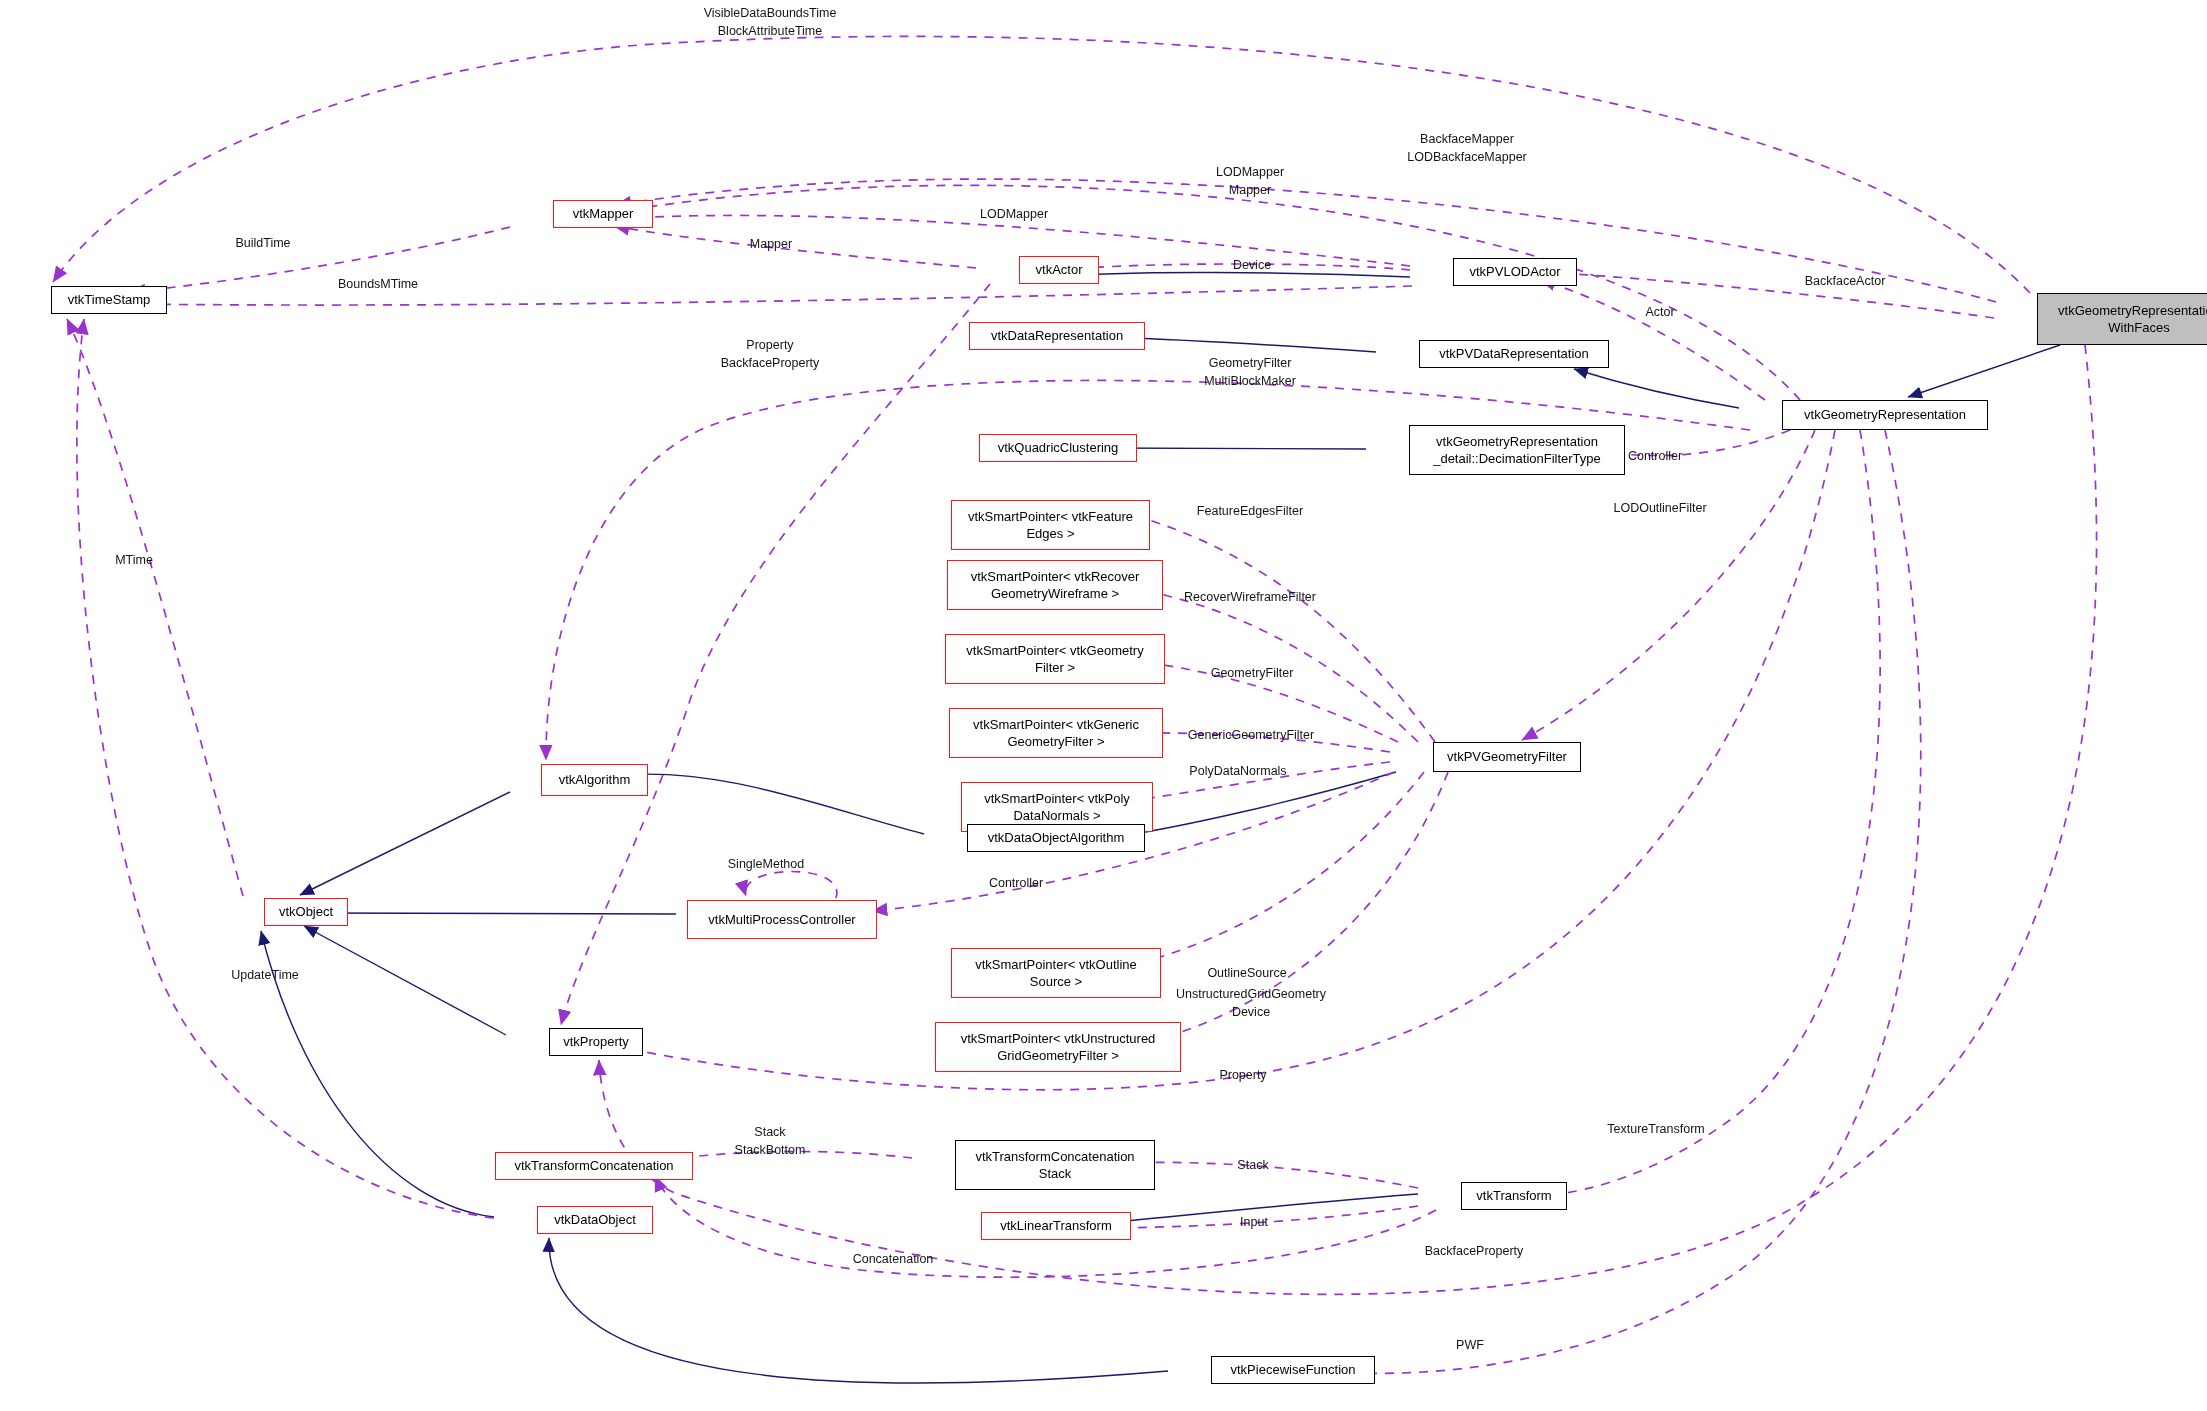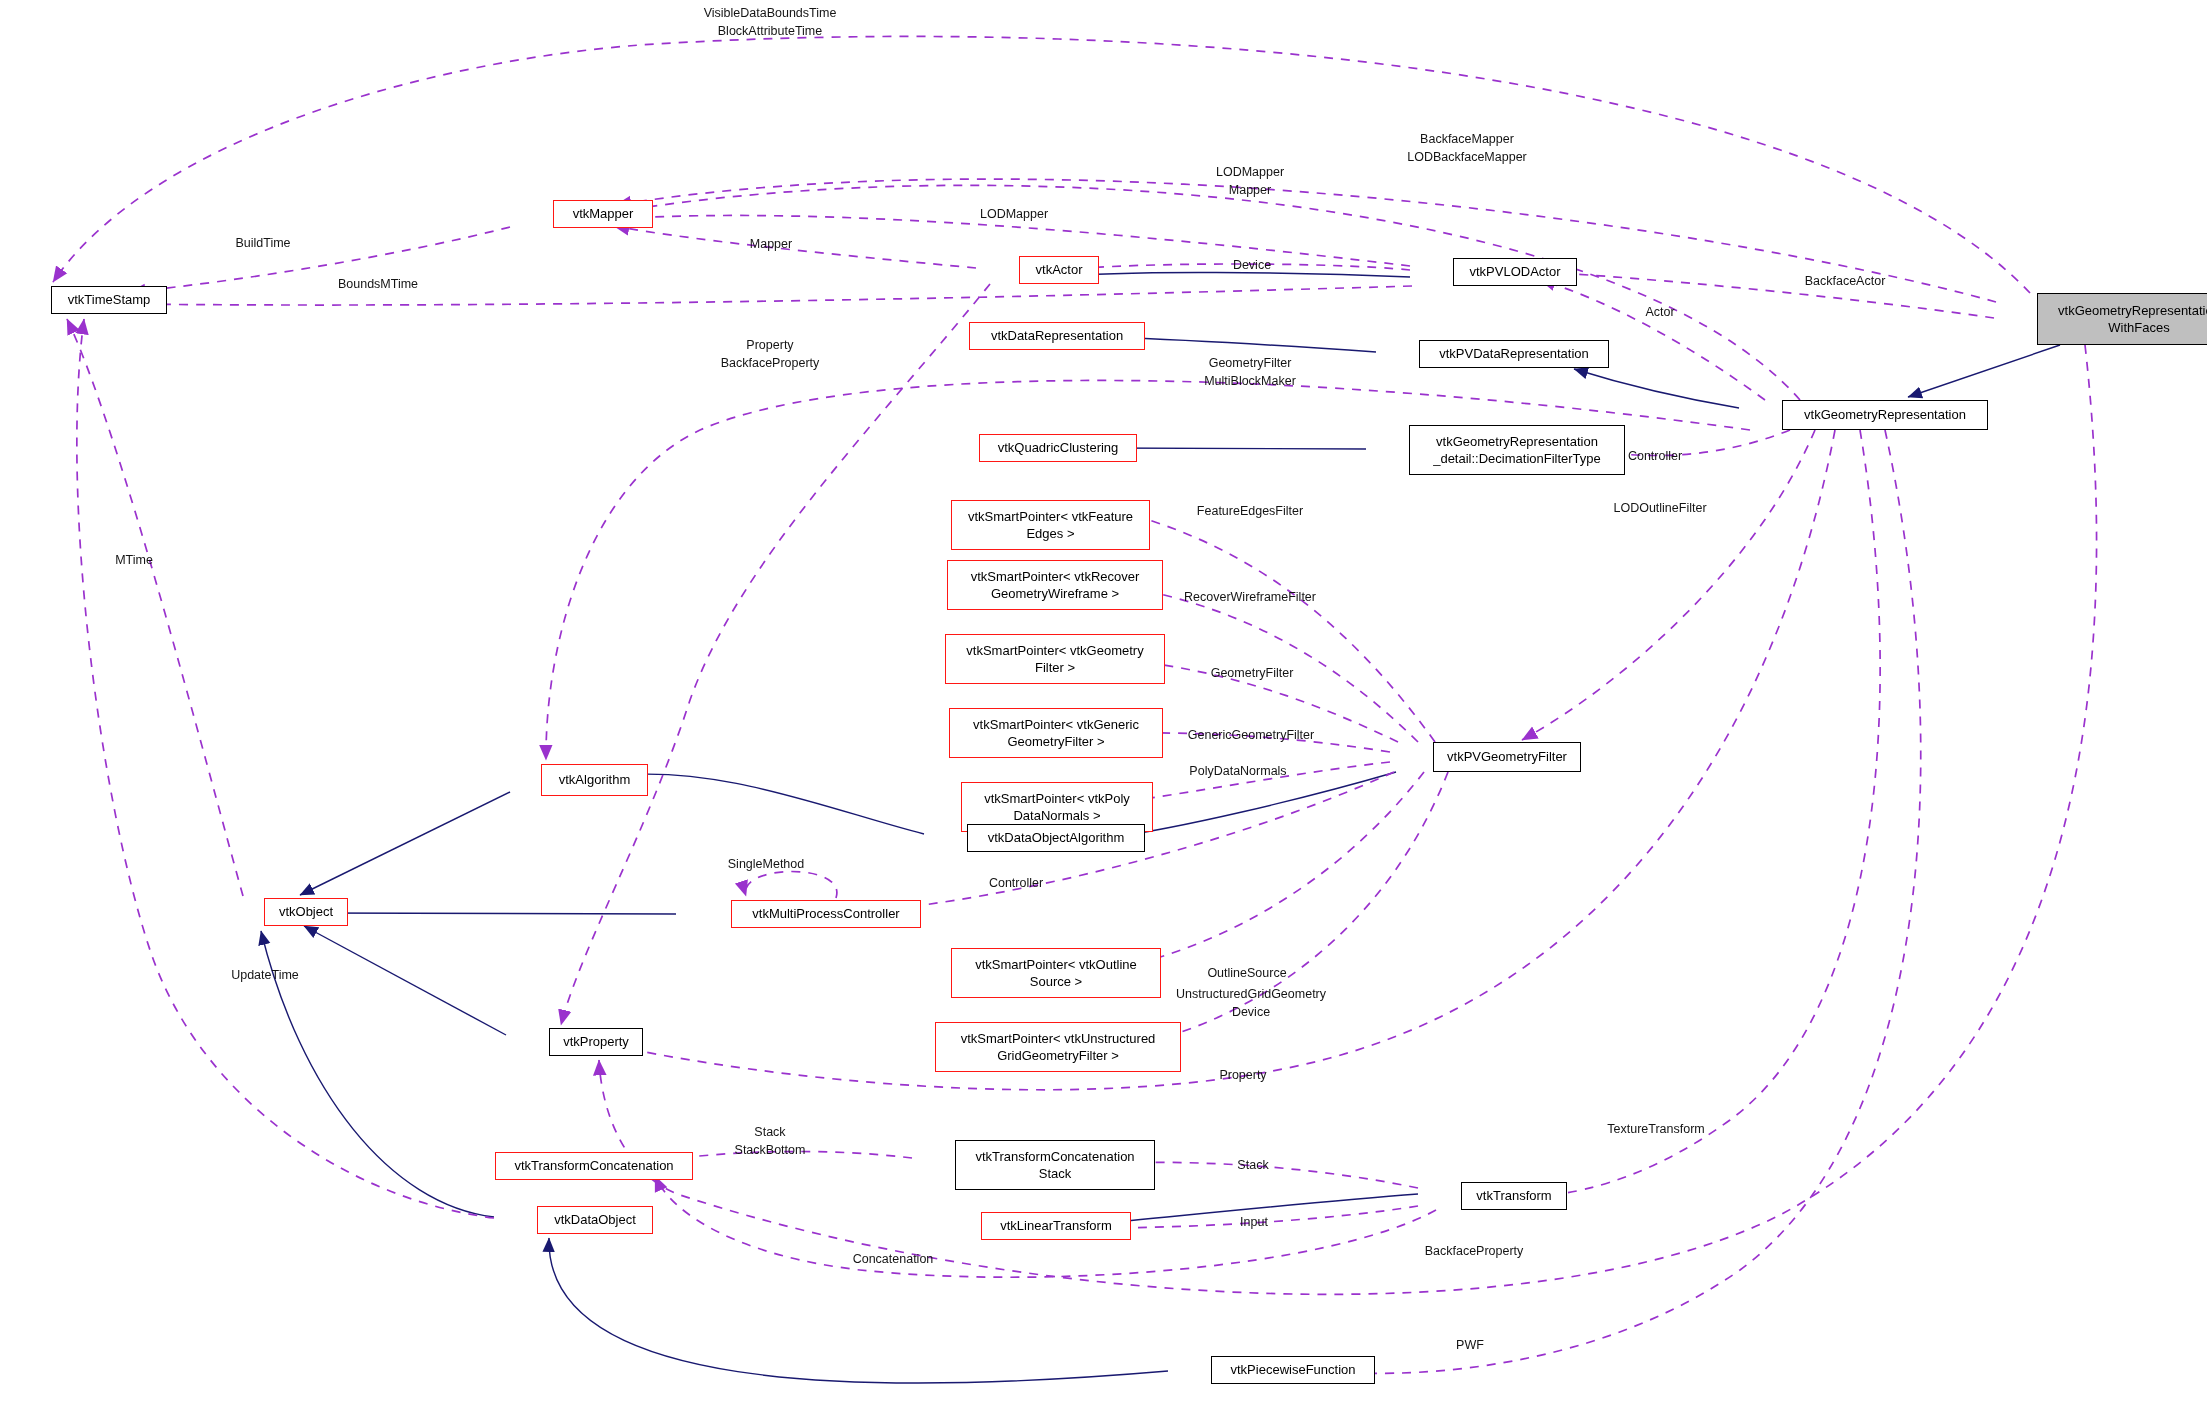--- a/index.html
+++ b/index.html
@@ -136,21 +136,21 @@
     </div>
     <div class="node black" style="left: 924px; top: 824px; width: 178px; height: 28px;">
       <span>vtkDataObjectAlgorithm</span>
     </div>
     <div class="node red" style="left: 498px; top: 764px; width: 107px; height: 32px;">
       <span>vtkAlgorithm</span>
     </div>
     <div class="node red" style="left: 221px; top: 898px; width: 84px; height: 28px;">
       <span>vtkObject</span>
     </div>
-    <div class="node red" style="left: 688px; top: 900px; width: 190px; height: 28px;">
+    <div class="node red" style="left: 644px; top: 900px; width: 190px; height: 39px;">
       <span>vtkMultiProcessController</span>
     </div>
     <div class="node red" style="left: 908px; top: 948px; width: 210px; height: 50px;">
       <span>vtkSmartPointer&lt; vtkOutline</span>
       <span>Source &gt;</span>
     </div>
     <div class="node red" style="left: 892px; top: 1022px; width: 246px; height: 50px;">
       <span>vtkSmartPointer&lt; vtkUnstructured</span>
       <span>GridGeometryFilter &gt;</span>
     </div>

